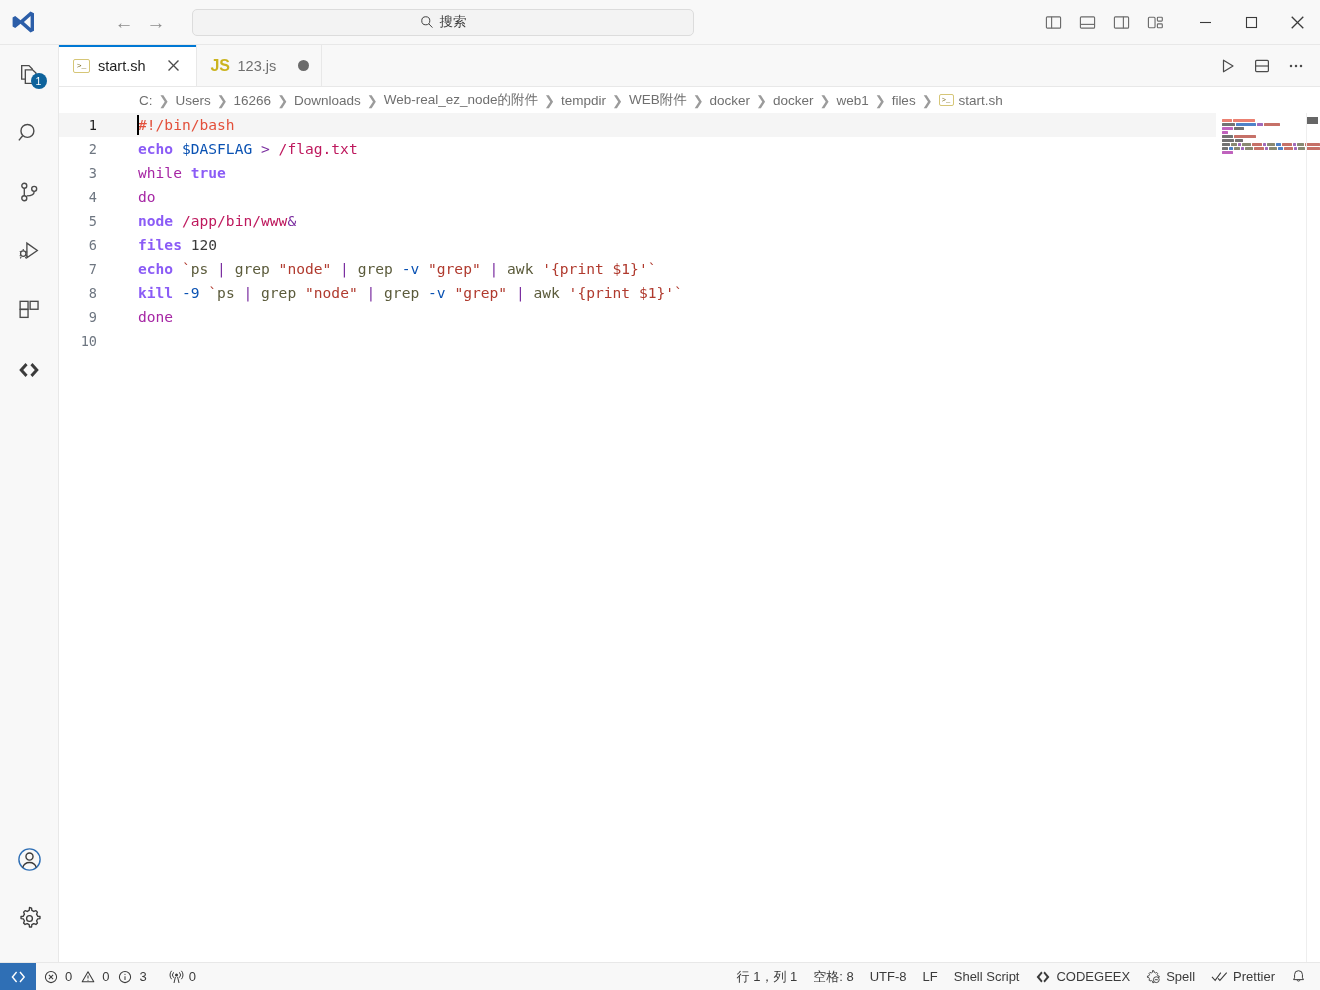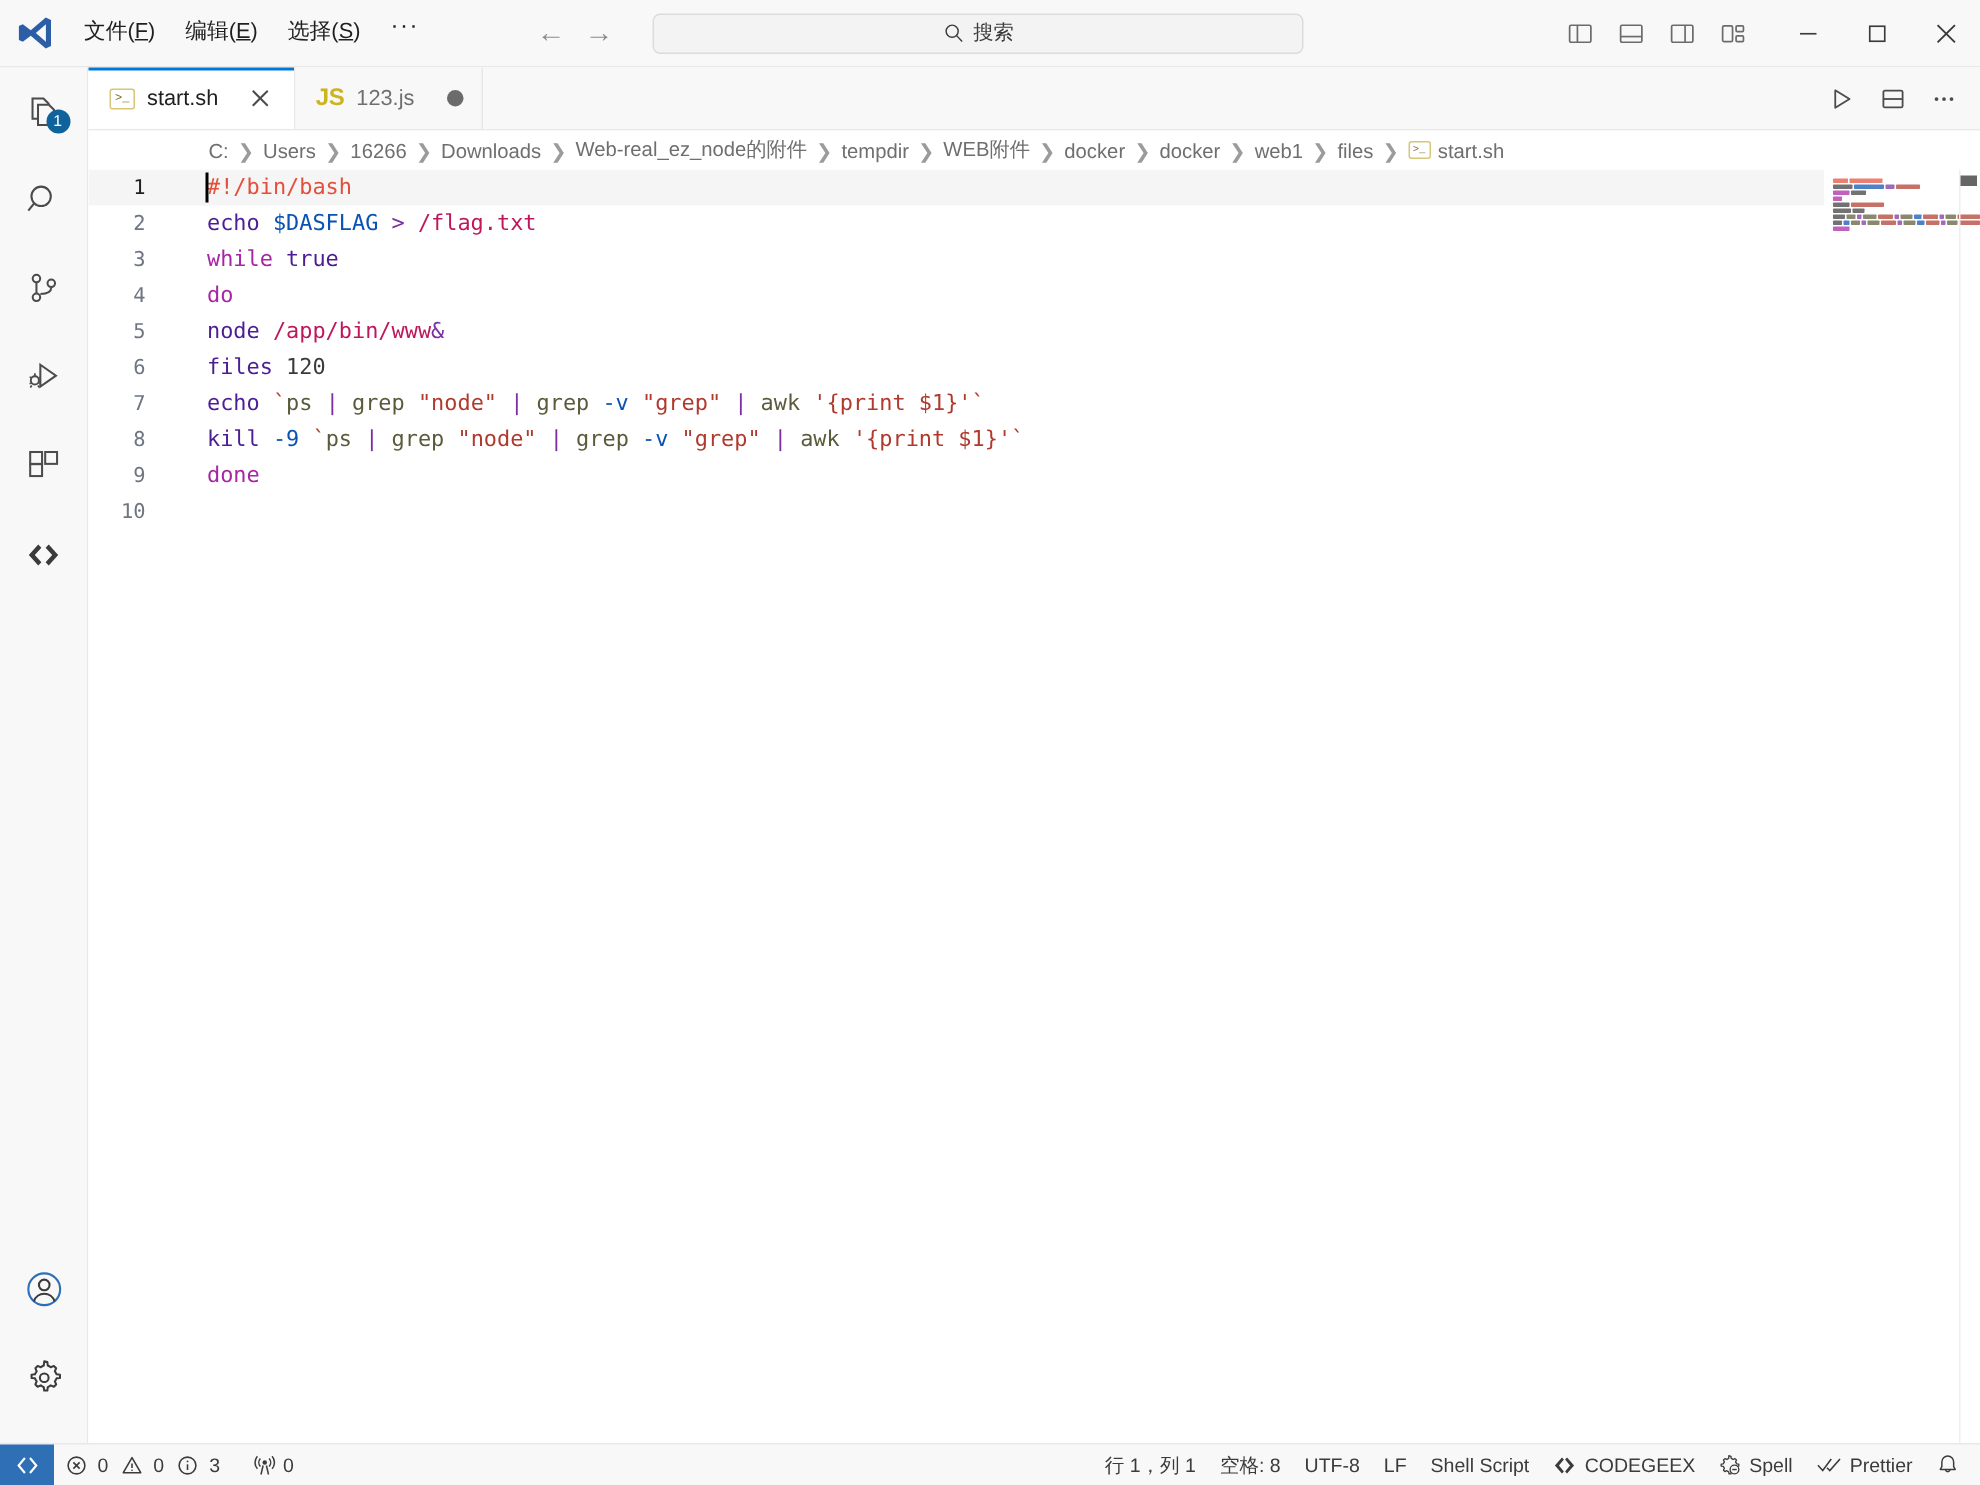--- a/index.html
+++ b/index.html
@@ -27,21 +27,21 @@
     cursor: default; white-space: nowrap; line-height: 1.2;
   }
   .menu-item .mn { text-decoration: underline; }
   .menu-more { font-size: 16px; color:#1f1f1f; padding: 0px 10px 8px 10px; letter-spacing:1px; }
 
   .nav-arrows { display:flex; align-items:center; gap: 12px; margin-left: 68px; }
   .nav-arrow { color:#8c8c8c; font-size: 19px; line-height:1; width:20px; text-align:center; }
 
   .searchbar {
     margin-left: 26px;
-    width: 434px; height: 27px;
+    width: 502px; height: 27px;
     background: #f3f3f3;
     border: 1px solid #dcdcdc;
     border-radius: 5px;
     display:flex; align-items:center; justify-content:center; gap:6px;
     color:#3b3b3b; font-size: 13.5px;
   }
   .searchbar svg { display:block; }
 
   .titlebar-right { margin-left: auto; display:flex; align-items:center; height:100%; }
   .layout-btns { display:flex; align-items:center; gap: 0px; }
@@ -133,21 +133,21 @@
     color: #6e7681; font-family:"DejaVu Sans Mono","Liberation Mono", monospace; font-size: 13.6px;
   }
   .line.active .ln { color:#1f1f1f; }
   .code-text { padding-left: 21px; position:relative; }
   .cursor {
     position:absolute; left: 20px; top: 2px; width: 2px; height: 20px; background:#000;
   }
   
   .t-shebang { color:#e34f3a; }
   .t-kw      { color:#a626a4; }
-  .t-plain   { color:#4c1d95; }
+  .t-plain   { color:#8b5cf6;font-weight:bold; }
   .t-var     { color:#0a52b3; }
   .t-op      { color:#7b2fa0; }
   .t-path    { color:#be185d; }
   .t-str     { color:#b03a2e; }
   .t-num     { color:#3b3b3b; }
   .t-flag    { color:#0a52b3; }
   .t-pipe    { color:#7b2fa0; }
   .t-cmd     { color:#5b5b3b; }
   .t-tick    { color:#b03a2e; }
 
@@ -191,26 +191,20 @@
 
 <div class="app">
 
   <div class="titlebar">
     <div class="vscode-logo">
       <svg width="26" height="26" viewBox="0 0 26 26">
         <path d="M20.5 2.6 L24 4.3 L24 21.7 L20.5 23.4 L10.5 14.8 L5.2 18.9 L2.6 17.6 L2.6 8.4 L5.2 7.1 L10.5 11.2 Z M20.6 7.1 L13.9 13 L20.6 18.9 Z" fill="#2c5ea8"></path>
       </svg>
     </div>
 
-    <div class="menubar">
-      <div class="menu-item"><span>文件</span>(<span class="mn">F</span>)</div>
-      <div class="menu-item"><span>编辑</span>(<span class="mn">E</span>)</div>
-      <div class="menu-item"><span>选择</span>(<span class="mn">S</span>)</div>
-      <div class="menu-more">···</div>
-    </div>
 
     <div class="nav-arrows">
       <div class="nav-arrow">←</div>
       <div class="nav-arrow">→</div>
     </div>
 
     <div class="searchbar">
       <span>
         <svg width="14" height="14" viewBox="0 0 16 16">
             <circle cx="6.6" cy="6.6" r="4.6" fill="none" stroke="#3b3b3b" stroke-width="1.1"></circle>

